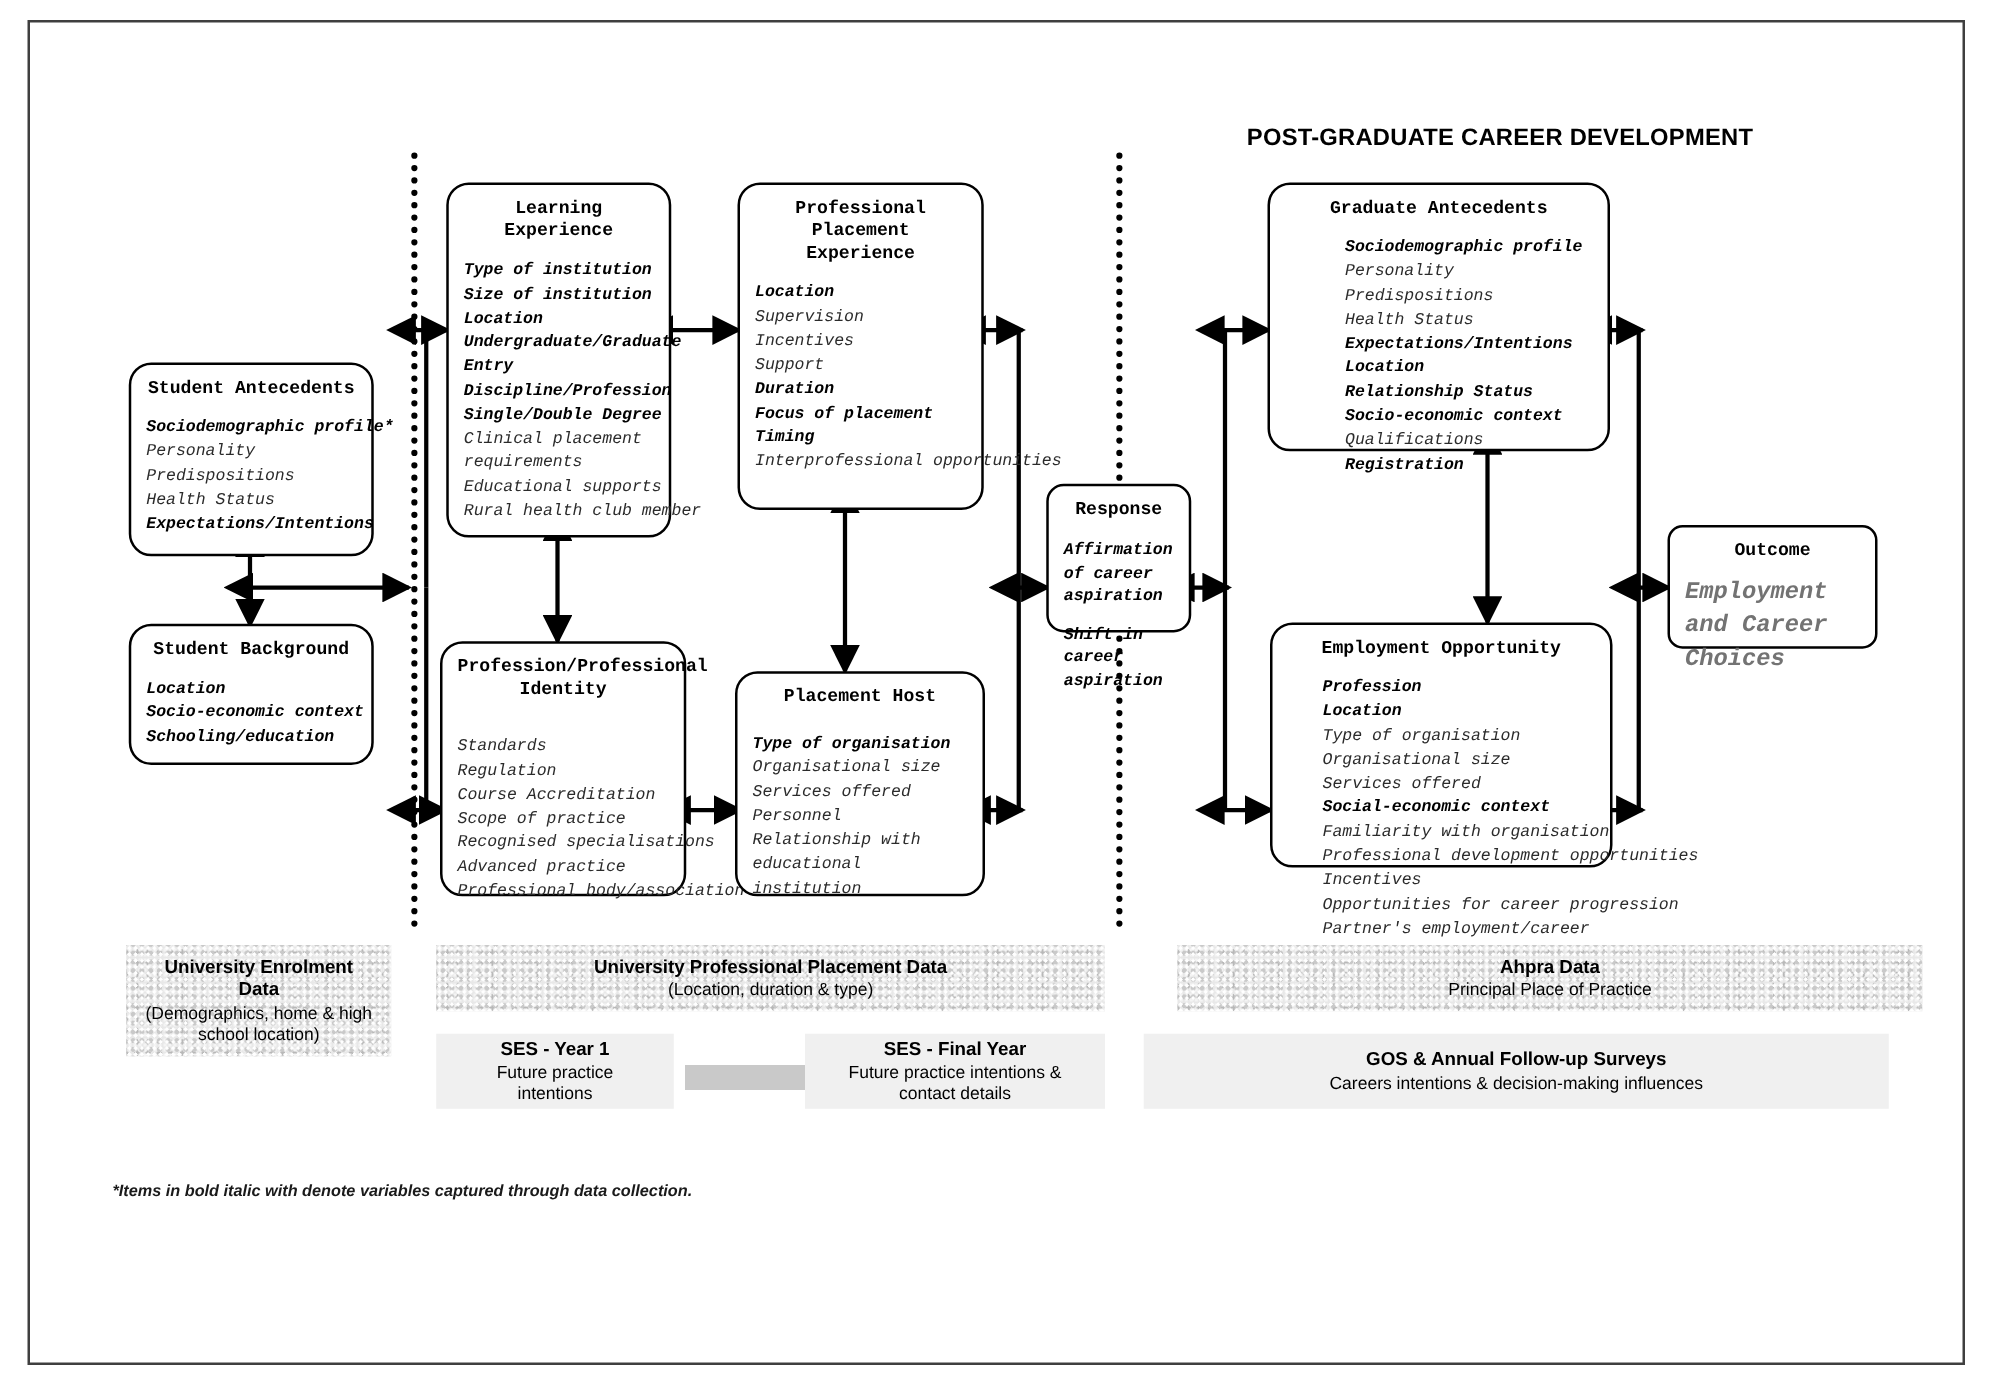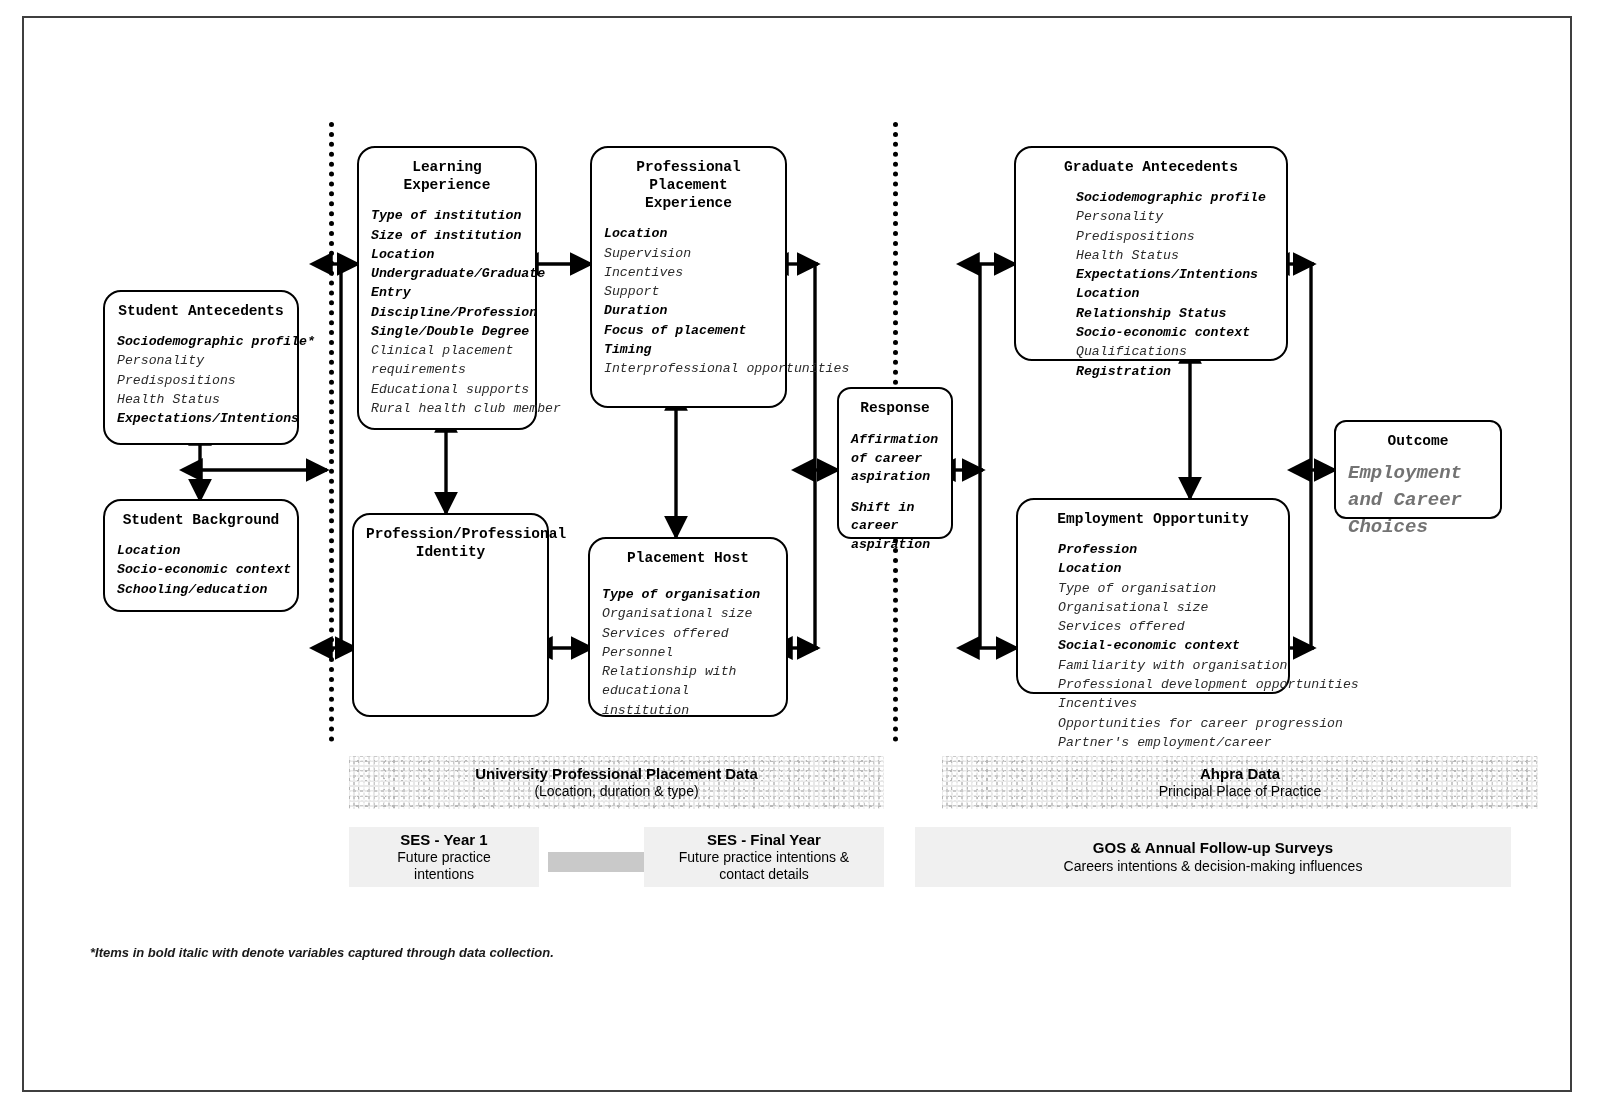--- a/index.html
+++ b/index.html
@@ -132,20 +132,21 @@
     pointer-events: none;
   }
 </style>
 </head>
 <body>
 
 <div id="stage">
 
   <div id="frame"></div>
 
+  <div class="sec-header" style="left:970px; top:100px; width:460px;">POST-GRADUATE CAREER DEVELOPMENT</div>
 
   <div class="vdot" style="left:329px; top:122px; height:620px;"></div>
   <div class="vdot" style="left:893px; top:122px; height:620px;"></div>
 
   <svg class="arrows" viewBox="0 0 1600 1114">
     <defs>
       <marker id="ah" markerWidth="7" markerHeight="7" refX="6.2" refY="3.5" orient="auto" markerUnits="strokeWidth">
         <path d="M0,0 L7,3.5 L0,7 z" fill="#000"></path>
       </marker>
       <marker id="ahs" markerWidth="7" markerHeight="7" refX="0.8" refY="3.5" orient="auto-start-reverse" markerUnits="strokeWidth">
@@ -255,34 +256,43 @@
       <li>Support</li>
       <li class="b">Duration</li>
       <li class="b">Focus of placement</li>
       <li class="b">Timing</li>
       <li>Interprofessional opportunities</li>
     </ul>
   </div>
 
   <div class="node" style="left:352px; top:513px; width:197px; height:204px;">
     <div class="title" style="margin-bottom:26px;">Profession/Professional Identity</div>
+    <ul>
+      <li>Standards</li>
+      <li>Regulation</li>
+      <li>Course Accreditation</li>
+      <li>Scope of practice</li>
+      <li>Recognised specialisations</li>
+      <li>Advanced practice</li>
+      <li>Professional body/association</li>
+    </ul>
   </div>
 
   <div class="node" style="left:588px; top:537px; width:200px; height:180px;">
     <div class="title" style="margin-bottom:18px;">Placement Host</div>
     <ul>
       <li class="b">Type of organisation</li>
       <li>Organisational size</li>
       <li>Services offered</li>
       <li>Personnel</li>
       <li class="wrap">Relationship with educational institution</li>
     </ul>
   </div>
 
-  <div class="node" style="left:837px; top:387px; width:116px; height:152px; border-radius:14px;">
+  <div class="node" style="left:837px; top:387px; width:116px; height:119px; border-radius:14px;">
     <div class="title" style="margin-bottom:14px;">Response</div>
     <div class="para">Affirmation of career aspiration</div>
     <div class="para last">Shift in career aspiration</div>
   </div>
 
   <div class="node" style="left:1014px; top:146px; width:274px; height:215px;">
     <div class="title">Graduate Antecedents</div>
     <ul style="padding-left:48px;">
       <li class="b">Sociodemographic profile</li>
       <li>Personality</li>
@@ -312,20 +322,24 @@
       <li>Opportunities for career progression</li>
       <li>Partner's employment/career</li>
     </ul>
   </div>
 
   <div class="node" style="left:1334px; top:420px; width:168px; height:99px; border-radius:12px;">
     <div class="title" style="margin-bottom:10px;">Outcome</div>
     <div class="plain">Employment and Career Choices</div>
   </div>
 
+  <div class="band noise" style="left:101px; top:756px; width:212px; height:89px;">
+    <div class="b1" style="width:185px;">University Enrolment Data</div>
+    <div class="b2" style="width:195px;">(Demographics, home &amp; high school location)</div>
+  </div>
 
   <div class="band noise" style="left:349px; top:756px; width:535px; height:53px;">
     <div class="b1">University Professional Placement Data</div>
     <div class="b2">(Location, duration &amp; type)</div>
   </div>
 
   <div class="band noise" style="left:942px; top:756px; width:596px; height:53px;">
     <div class="b1">Ahpra Data</div>
     <div class="b2">Principal Place of Practice</div>
   </div>

